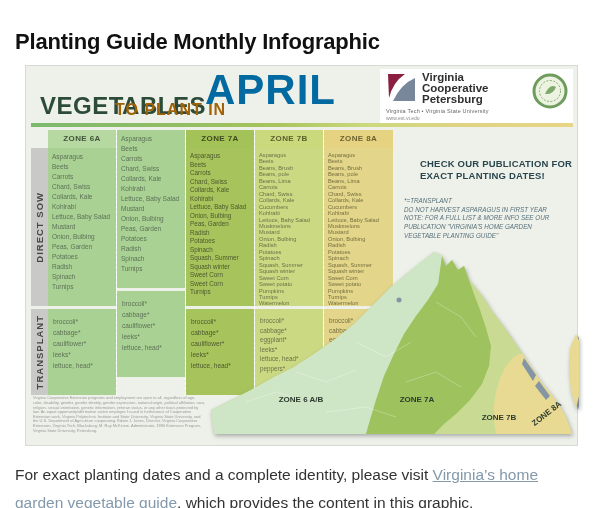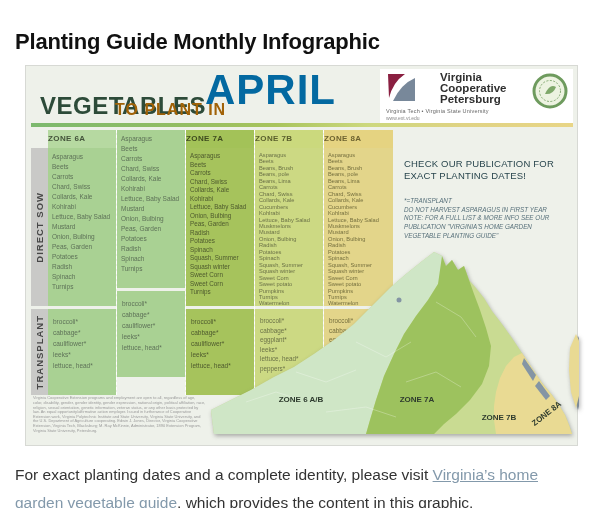--- a/index.html
+++ b/index.html
@@ -21,52 +21,52 @@
   .ig-title-1 { position:absolute; left:14px; top:7px; font-size:24px; font-weight:800;
     color:#2d4b39; letter-spacing:0.5px;margin-top:19px; }
   .ig-title-2 { position:absolute; left:89px; top:35px; font-size:16px; font-weight:800;
     color:#a16207; letter-spacing:1px; }
   .ig-month { position:absolute; left:179px; top:0px; font-size:42px; font-weight:800;
     color:#0369a1; letter-spacing:1px; }
   
   .logo { position:absolute; right:4px; top:3px; width:193px; height:54px; background:#fff; }
   .logo-row { display:flex; align-items:flex-start; padding:3px 4px 0 5px; }
   .logo-mark { width:33px; height:32px; flex:none; }
-  .logo-name { margin-left:22px; font-size:11.5px; line-height:11px; font-weight:bold; color:#2f2f2f; }
+  .logo-name { margin-left:4px; font-size:11.5px; line-height:11px; font-weight:bold; color:#2f2f2f; }
   .logo-seal { position:absolute; right:5px; top:4px; width:36px; height:36px; }
   .logo-univ { position:absolute; left:6px; bottom:9px; font-size:5.5px; color:#666; letter-spacing:0.2px; }
   .logo-url { position:absolute; left:6px; bottom:2px; font-size:5px; color:#8a8a8a; }
   
   .strip { position:absolute; left:5px; right:4px; top:57px; height:4px;
     background:linear-gradient(90deg,#7cb96e 0%,#93bd62 28%,#a8c45c 45%,#ccd87e 62%,#e0d384 80%,#e8d586 100%); }
   
   .table { position:absolute; left:5px; top:64px; display:flex; }
   .side { width:17px; display:flex; flex-direction:column; flex:none; }
   .side-spacer { height:18px; }
   .side-strip { background:#c9c9c7; display:flex; align-items:center; justify-content:center; }
   .side-direct { height:158px; }
   .side-trans { height:86px; margin-top:3px; }
   .side-label { writing-mode:vertical-rl; transform:rotate(180deg); font-size:9.5px; font-weight:bold;
     color:#474747; letter-spacing:1px; white-space:nowrap; }
   .cols { display:flex; }
   .zone-col { width:69px; display:flex; flex-direction:column; border-right:1px dashed rgba(255,255,255,0.9); }
   .zone-col:last-child { border-right:none; }
-  .zone-header { height:18px; line-height:18px; text-align:left; font-size:8px; font-weight:bold;
+  .zone-header { height:18px; line-height:18px; text-align:center; font-size:8px; font-weight:bold;
     letter-spacing:0.4px; }
   .zone-sow { height:158px; padding:4px 1px 0 4px; }
   .zone-trans { height:86px; padding:7px 1px 0 5px; margin-top:3px; }
   .z0 .zone-sow .veg, .z1 .zone-sow .veg { font-size:6.5px; line-height:10px; }
   .z2 .zone-sow .veg { font-size:6.3px; line-height:8.5px; }
   .z3 .zone-sow .veg, .z4 .zone-sow .veg { font-size:5.7px; line-height:6.45px; }
   .z0 .zone-trans .veg, .z1 .zone-trans .veg, .z2 .zone-trans .veg { font-size:6.5px; line-height:11px; }
   .z3 .zone-trans .veg, .z4 .zone-trans .veg { font-size:6.3px; line-height:9.5px; }
   
   .right { position:absolute; left:378px; top:92px; width:172px; }
-  .rp-heading { font-size:9.5px; font-weight:normal; color:#29464e; line-height:1.3;
-    letter-spacing:0.2px; width:158px; }
+  .rp-heading { font-size:9.5px; font-weight:bold; color:#29464e; line-height:1.3;
+    letter-spacing:0.2px; width:158px;margin-left:16px; }
   .rp-notes { margin-top:14px; font-style:italic; font-size:6.3px; line-height:1.4;
     color:#57707a; width:152px; }
   
   .map-svg { position:absolute; left:180px; top:176px; width:373px; height:200px;
     filter:drop-shadow(1px 2px 2px rgba(80,80,80,0.45)); z-index:5; pointer-events:none; }
   .map-label { font-size:8px; font-weight:bold; fill:#2e3b2e; font-family:"Liberation Sans",sans-serif; }
   
   .fine-print { position:absolute; left:7px; top:330px; width:262px;
     font-size:6px; line-height:1.18; color:#9a9a9a;
     transform:scale(0.66); transform-origin:0 0; }

